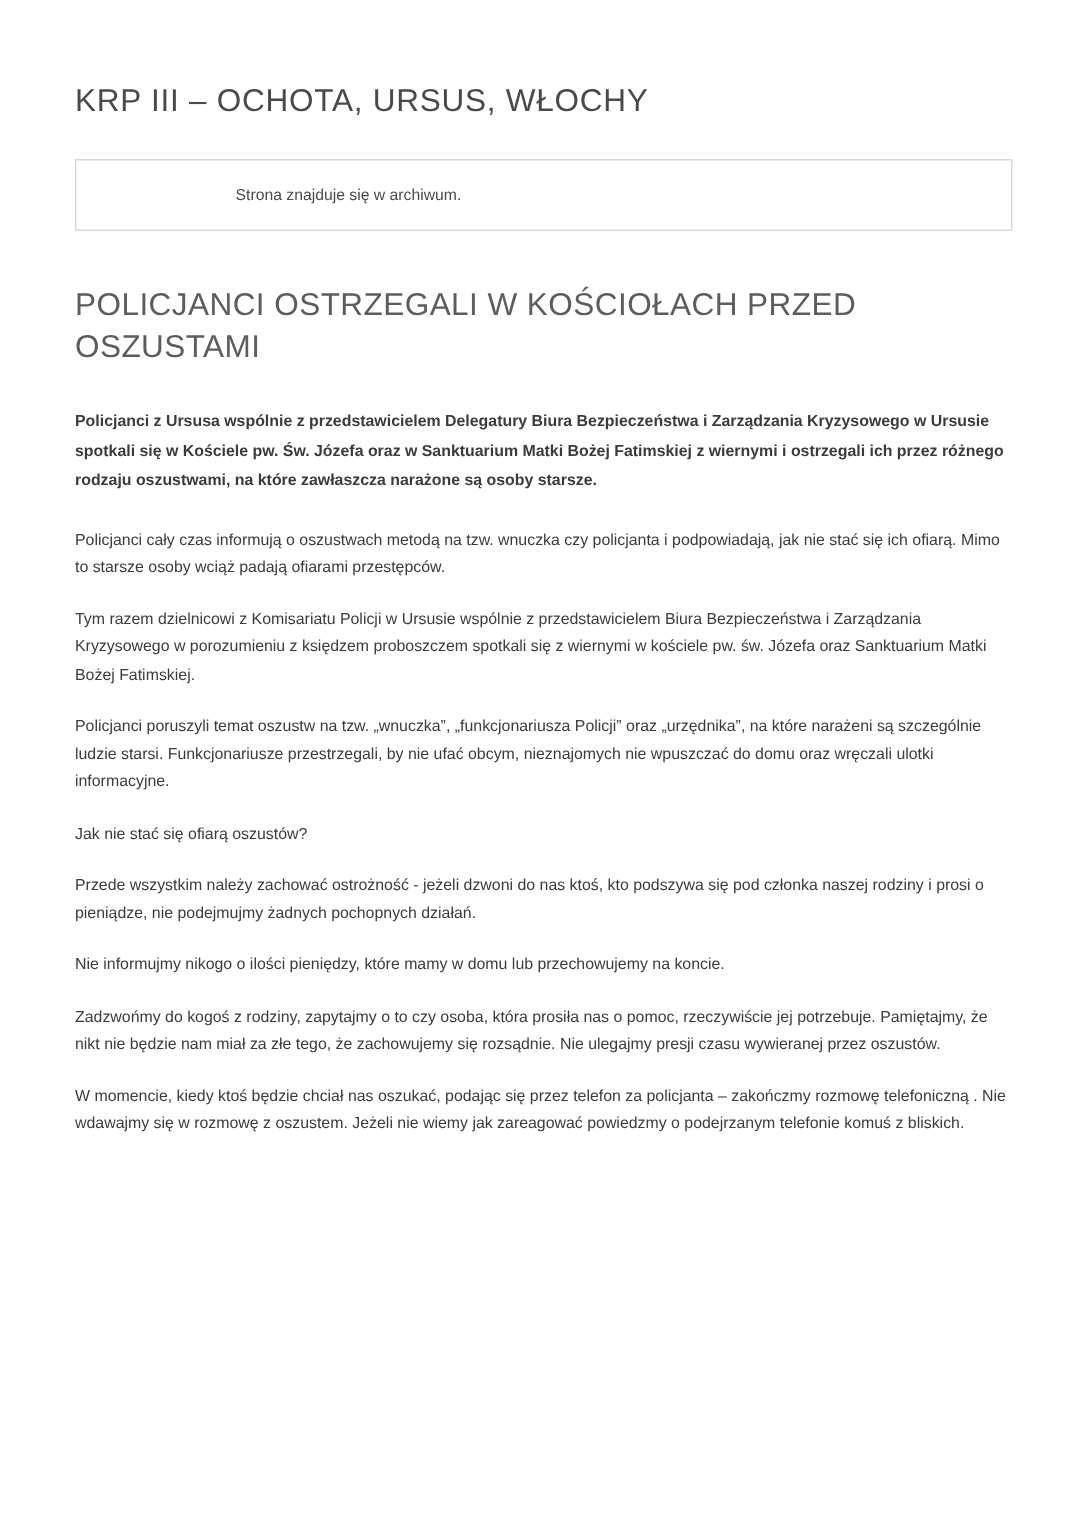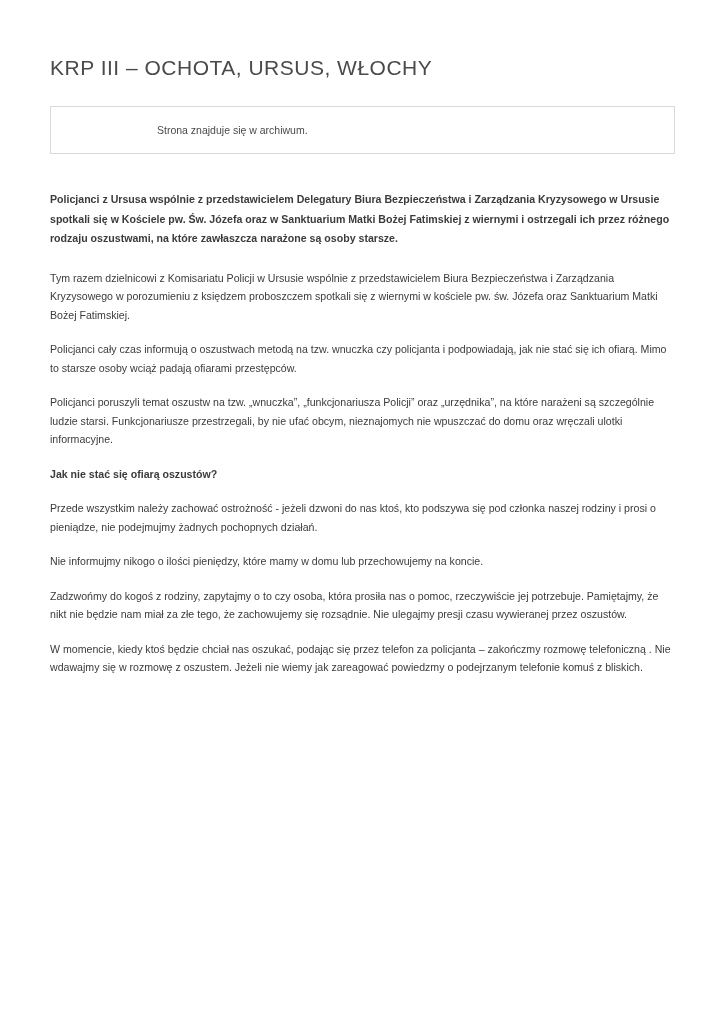--- a/index.html
+++ b/index.html
@@ -62,41 +62,42 @@
   }
   p.lead {
     font-weight: bold;
     line-height: 19.5px;
     margin-bottom: 20px;
   }
   p.bold {
     font-weight: bold;
   }
   p.subhead {
-    font-weight: bold;
+    font-weight: normal;
     margin-bottom: 16px;
   }
 </style>
 </head>
 <body>
 
 <div class="page">
 
   <h1 class="site-title">KRP III – OCHOTA, URSUS, WŁOCHY</h1>
 
 
   <div class="archive-box">
     <span>Strona znajduje się w archiwum.</span>
   </div>
 
+  <h2 class="article-title">POLICJANCI OSTRZEGALI W KOŚCIOŁACH PRZED OSZUSTAMI</h2>
 
   <p class="lead">Policjanci z Ursusa wspólnie z przedstawicielem Delegatury Biura Bezpieczeństwa i Zarządzania Kryzysowego w Ursusie spotkali się w Kościele pw. Św. Józefa oraz w Sanktuarium Matki Bożej Fatimskiej z wiernymi i ostrzegali ich przez różnego rodzaju oszustwami, na które zawłaszcza narażone są osoby starsze.</p>
 
+  <p>Policjanci cały czas informują o oszustwach metodą na tzw. wnuczka czy policjanta i podpowiadają, jak nie stać się ich ofiarą. Mimo to starsze osoby wciąż padają ofiarami przestępców.</p>
   <p>Tym razem dzielnicowi z Komisariatu Policji w Ursusie wspólnie z przedstawicielem Biura Bezpieczeństwa i Zarządzania Kryzysowego w porozumieniu z księdzem proboszczem spotkali się z wiernymi w kościele pw. św. Józefa oraz Sanktuarium Matki Bożej Fatimskiej.</p>
-  <p>Policjanci cały czas informują o oszustwach metodą na tzw. wnuczka czy policjanta i podpowiadają, jak nie stać się ich ofiarą. Mimo to starsze osoby wciąż padają ofiarami przestępców.</p>
   <p>Policjanci poruszyli temat oszustw na tzw. „wnuczka”, „funkcjonariusza Policji” oraz „urzędnika”, na które narażeni są szczególnie ludzie starsi. Funkcjonariusze przestrzegali, by nie ufać obcym, nieznajomych nie wpuszczać do domu  oraz wręczali ulotki informacyjne.</p>
 
   <p class="subhead">Jak nie stać się ofiarą oszustów?</p>
 
   <p>Przede wszystkim należy zachować ostrożność - jeżeli dzwoni do nas ktoś, kto podszywa się pod członka naszej rodziny i prosi o pieniądze, nie podejmujmy żadnych pochopnych działań.</p>
   <p>Nie informujmy nikogo o ilości pieniędzy, które mamy w domu lub przechowujemy na koncie.</p>
   <p>Zadzwońmy do kogoś z rodziny, zapytajmy o to czy osoba, która prosiła nas o pomoc, rzeczywiście jej potrzebuje. Pamiętajmy, że nikt nie będzie nam miał za złe tego, że zachowujemy się rozsądnie. Nie ulegajmy presji czasu wywieranej przez oszustów.</p>
 
 
   <p>W momencie, kiedy ktoś będzie chciał nas oszukać, podając się przez telefon za policjanta – zakończmy rozmowę telefoniczną . Nie wdawajmy się w rozmowę z oszustem. Jeżeli nie wiemy jak zareagować powiedzmy o podejrzanym telefonie komuś z bliskich.</p>

